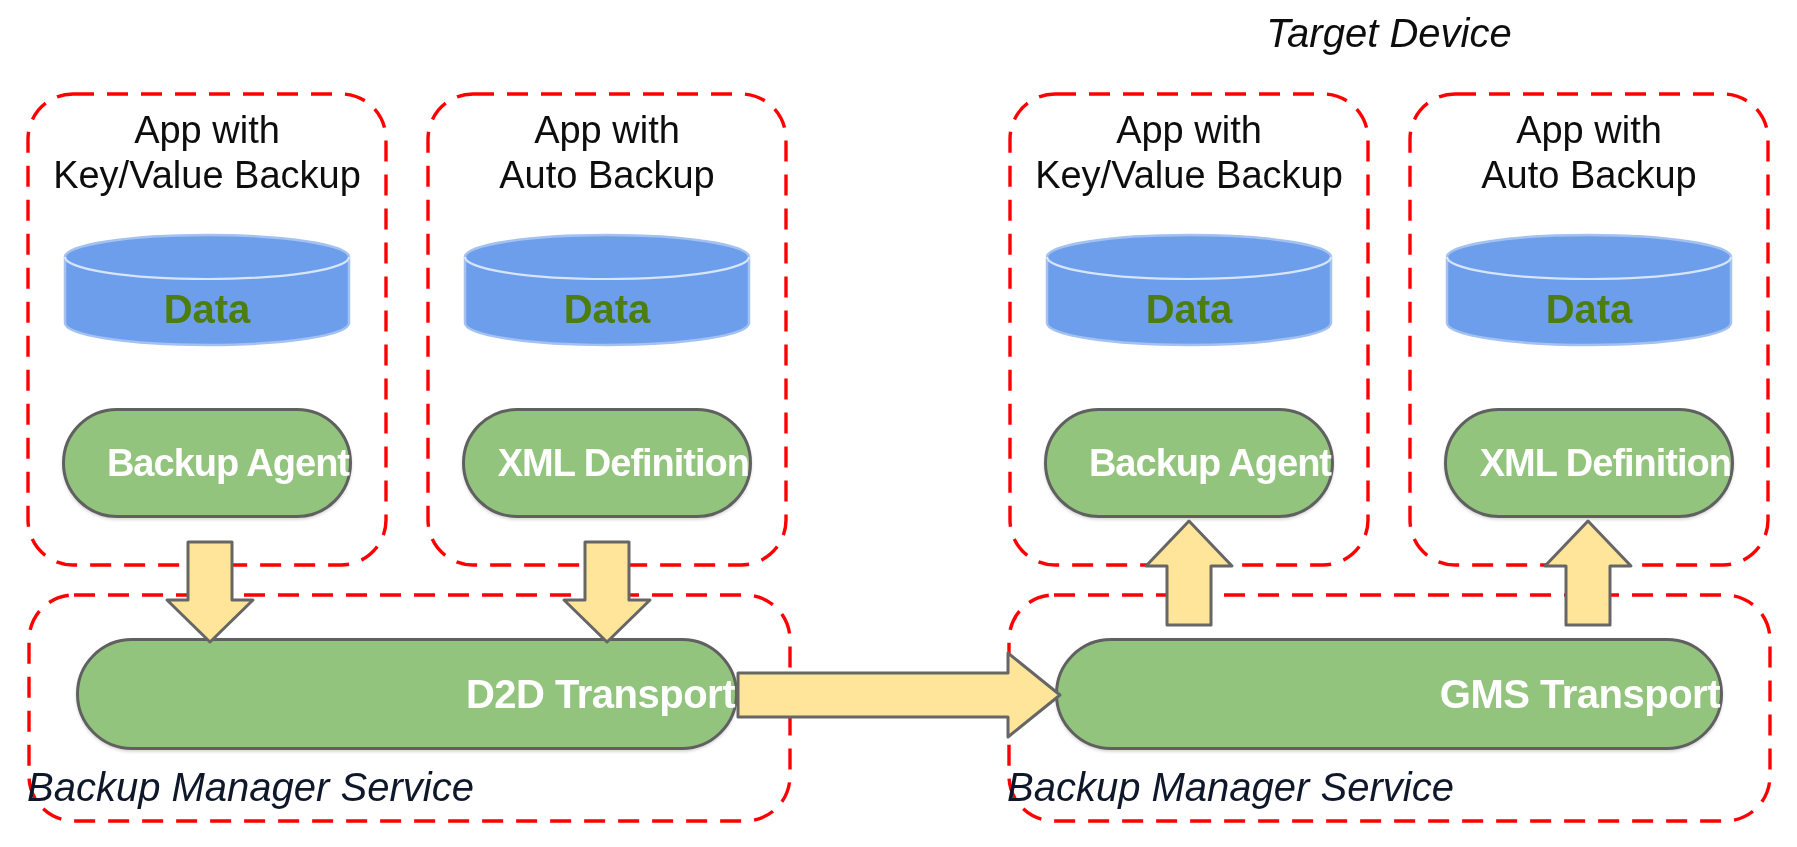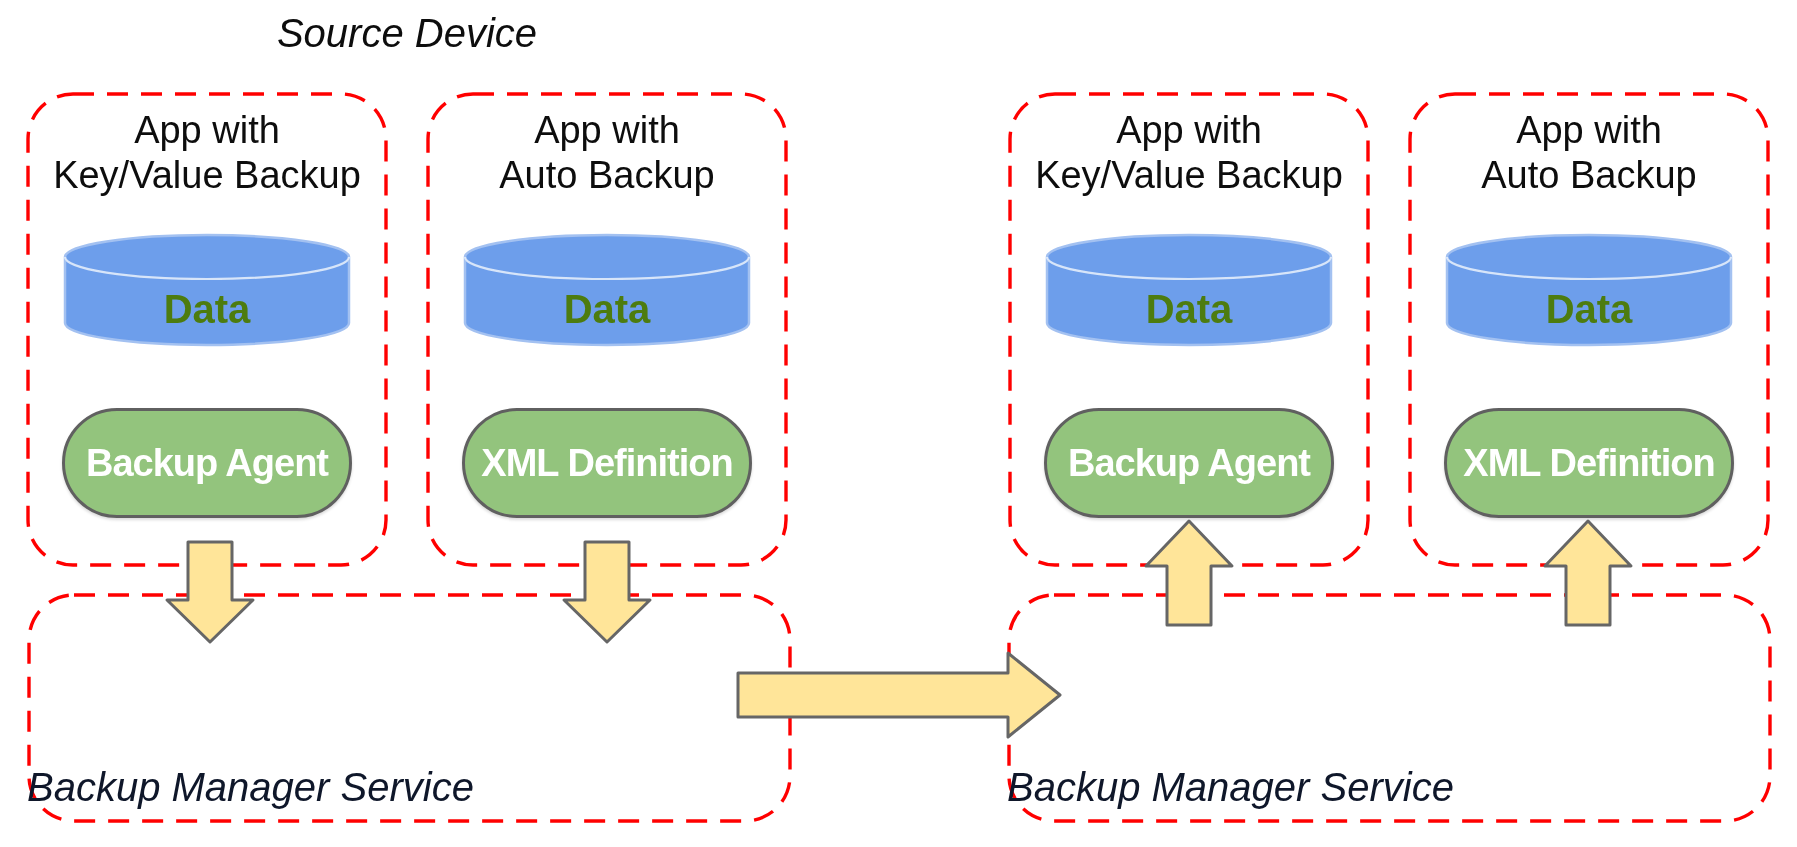--- a/index.html
+++ b/index.html
@@ -23,42 +23,42 @@
   
   .cyl-body{fill:var(--blue);stroke:var(--blueborder);stroke-width:2.5;}
   .cyl-highlight{fill:none;stroke:#e2ecfb;stroke-width:2.2;opacity:.9;}
   .data-label{
     position:absolute;left:0;top:66%;width:100%;transform:translateY(-50%);
     text-align:center;font-weight:bold;font-size:40px;color:#4d7c0f;
   }
   
   .pill{
     position:absolute;background:var(--green);border:3px solid var(--greenborder);
-    box-sizing:border-box;display:flex;align-items:center;justify-content:center;
+    box-sizing:border-box;display:flex;align-items:center;justify-content:flex-end;
     box-shadow:0 2px 3px rgba(0,0,0,0.15);
   }
   .pill .pill-text{
     font-weight:bold;color:#ffffff;text-align:center;white-space:nowrap;letter-spacing:-1px;
   }
   .component-pill{width:290px;height:110px;border-radius:55px;}
   .component-pill .pill-text{font-size:38px;}
   .transport-pill{height:112px;border-radius:56px;}
   .transport-pill .pill-text{font-size:40px;letter-spacing:-0.5px;}
   
   svg.arrow{overflow:visible;display:block;}
   svg.arrow polygon{
     fill:var(--yellow);stroke:var(--arrowborder);stroke-width:3;stroke-linejoin:round;
   }
 </style>
 </head>
 <body>
 
 <div class="stage">
 
-  <div class="abs device-title" style="left:107px;top:10px;width:600px;">Source Device</div>
+  <div class="abs device-title" style="left:1089px;top:10px;width:600px;">Target Device</div>
 
   <div class="abs" style="left:26px;top:92px;width:362px;height:475px;">
     <svg class="frame" width="362" height="475">
       <rect x="2" y="2" width="358" height="471" rx="45"></rect>
     </svg>
     <div class="abs app-label" style="left:0;top:16px;width:362px;">
       <div>App with</div>
       <div>Key/Value Backup</div>
     </div>
     <div class="abs" style="left:36px;top:140px;width:290px;height:116px;">
@@ -130,27 +130,33 @@
     </div>
     <div class="pill component-pill" style="left:36px;top:316px;">
       <span class="pill-text">XML Definition</span>
     </div>
   </div>
 
   <div class="abs" style="left:27px;top:593px;width:765px;height:230px;">
     <svg class="frame" width="765" height="230">
       <rect x="2" y="2" width="761" height="226" rx="45"></rect>
     </svg>
+    <div class="pill transport-pill" style="left:49px;top:45px;width:662px;">
+      <span class="pill-text">D2D Transport</span>
+    </div>
     <div class="abs bm-label" style="left:0;top:171px;width:765px;">Backup Manager Service</div>
   </div>
 
   <div class="abs" style="left:1007px;top:593px;width:765px;height:230px;">
     <svg class="frame" width="765" height="230">
       <rect x="2" y="2" width="761" height="226" rx="45"></rect>
     </svg>
+    <div class="pill transport-pill" style="left:48px;top:45px;width:668px;">
+      <span class="pill-text">GMS Transport</span>
+    </div>
     <div class="abs bm-label" style="left:0;top:171px;width:765px;">Backup Manager Service</div>
   </div>
 
   <svg class="arrow abs" style="left:164px;top:539px;" width="92" height="106">
     <polygon points="24,3 68,3 68,61 89,61 46,103 3,61 24,61"></polygon>
   </svg>
 
   <svg class="arrow abs" style="left:561px;top:539px;" width="92" height="106">
     <polygon points="24,3 68,3 68,61 89,61 46,103 3,61 24,61"></polygon>
   </svg>

